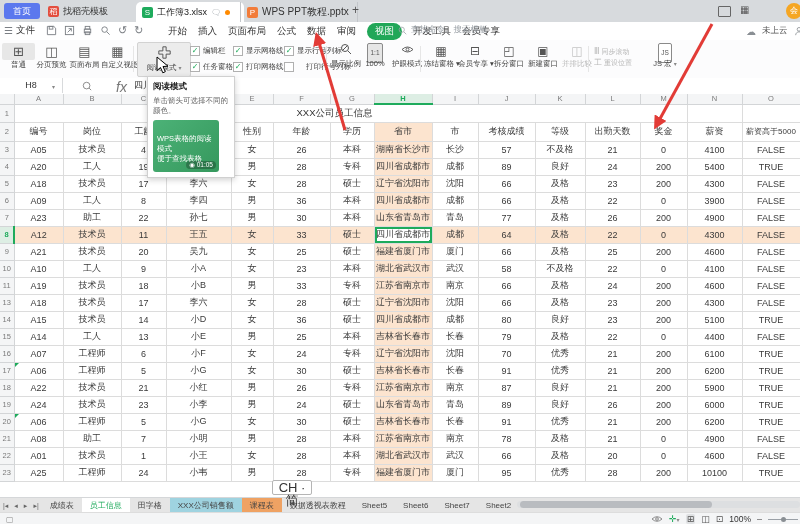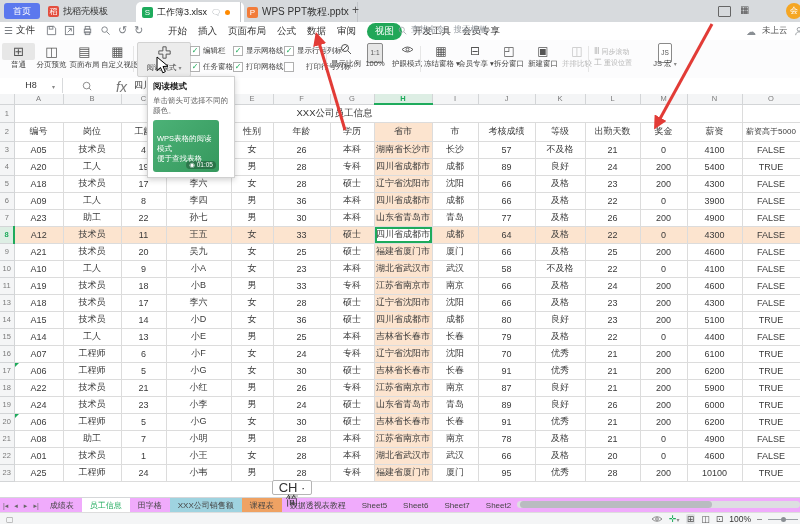--- a/index.html
+++ b/index.html
@@ -68,21 +68,21 @@
   td.gutsel{background:#ddeee4;color:#1eab5c;border-right:2px solid #1eab5c;font-weight:bold;}
   td.hl{background:#fce4cf;}
   td.h2c{background:#fce4cf;}
   td.selcell{background:#fff;box-shadow:inset 0 0 0 2px #1eab5c;position:relative;}
   td.selcell i{position:absolute;right:-1px;bottom:-1px;width:4px;height:4px;background:#1eab5c;}
   td.gc{position:relative;}
   td.gc b{position:absolute;left:0;top:0;width:0;height:0;border-top:4px solid #1eab5c;border-right:4px solid transparent;}
   .titlecell{position:relative;}
   .titlecell span{position:absolute;left:282px;top:2px;font-size:9.5px;color:#333;}
   
-  #shbar{left:0;top:497px;width:800px;height:15px;background:#f0abfc;border-top:1px solid #d5d7d9;display:flex;align-items:center;}
+  #shbar{left:0;top:497px;width:800px;height:15px;background:#e5e5e5;border-top:1px solid #d5d7d9;display:flex;align-items:center;}
   .shnav{font-size:7px;color:#666;padding:0 3px;}
   .shtab{font-size:8px;color:#444;height:15px;line-height:15px;padding:0 8px;white-space:nowrap;}
   .shactive{background:#fff;color:#1eab5c;}
   .shblue{background:#9fd3e0;}
   .shorange{background:#efa263;}
   .shplus{font-size:10px;color:#555;padding:0 6px;}
   .hsb{position:absolute;left:517px;top:501px;width:283px;height:7px;background:#dddfe1;border-radius:4px;}
   .hsbthumb{position:absolute;left:3px;top:0;width:192px;height:7px;background:#b9bcc0;border-radius:4px;}
   
   #statbar{left:0;top:512px;width:800px;height:12px;background:#f4f5f6;border-top:1px solid #ddd;}

